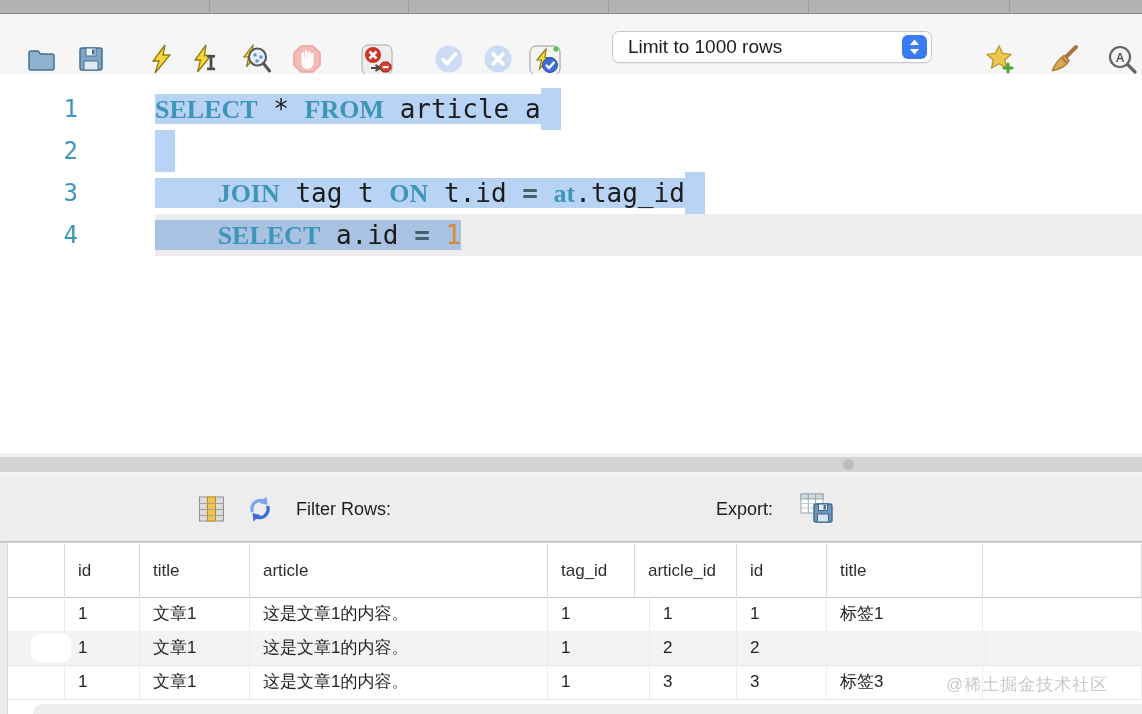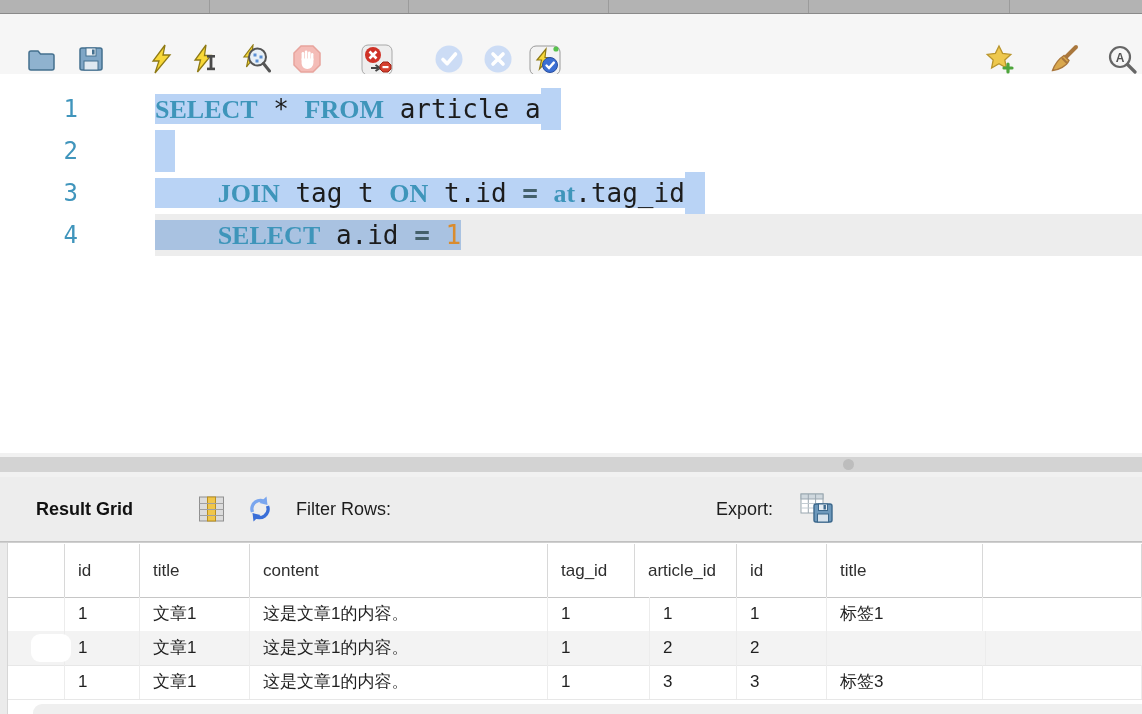--- a/index.html
+++ b/index.html
@@ -162,20 +162,29 @@
   <span class="tb-icon" style="left:529px;width:32px">
     <svg width="32" height="32" viewBox="0 0 32 32">
         <rect x="1" y="2" width="30" height="29" rx="6" fill="#f3f3f3" stroke="#9a9a9a"></rect>
         <circle cx="27" cy="5" r="2.6" fill="#57c24d"></circle>
         <path d="M17 5 L8 16 h4.5 L10.5 25 L21 13.5 h-5 z" fill="#f8d838" stroke="#8f7a14" stroke-width="1.2"></path>
         <circle cx="21" cy="21" r="7.5" fill="#3b6fd4" stroke="#2a4f9e"></circle>
         <path d="M17.5 21.5 l2.5 2.5 L24.8 18.6" stroke="#fff" stroke-width="2.4" fill="none" stroke-linecap="round"></path>
       </svg>
   </span>
 
+  <div class="limit-select">
+    <span class="limit-label">Limit to 1000 rows</span>
+    <span class="limit-stepper">
+      <svg width="25" height="24" viewBox="0 0 25 24">
+          <path d="M8 10 l4.5-5.5 L17 10z" fill="#fff"></path>
+          <path d="M8 14 l4.5 5.5 L17 14z" fill="#fff"></path>
+        </svg>
+    </span>
+  </div>
 
   <span class="tb-icon" style="left:985px">
     <svg width="30" height="30" viewBox="0 0 30 30">
         <path d="M14 2 l3.6 7.4 8.2 1 -6 5.6 1.6 8 -7.4-4.2 -7.4 4.2 1.6-8 -6-5.6 8.2-1z" fill="#eec84e" stroke="#b9952d" stroke-width="1.3"></path>
         <path d="M23 20 v8 M19 24 h8" stroke="#4ea53c" stroke-width="3.2" stroke-linecap="round"></path>
       </svg>
   </span>
   <span class="tb-icon" style="left:1050px">
     <svg width="30" height="30" viewBox="0 0 30 30">
         <line x1="26" y1="3" x2="14" y2="15" stroke="#a9773d" stroke-width="4" stroke-linecap="round"></line>
@@ -224,21 +233,20 @@
   <div class="sb-cell2">19:4</div>
 </div>
 
 <div class="abs split-gap1"></div>
 <div class="abs splitter">
   <span class="split-dot"></span>
 </div>
 <div class="abs split-gap2"></div>
 
 <div class="abs result-bar">
-  <span class="rb-title">Result Grid</span>
   <span class="rb-icon" style="left:198px">
     <svg width="27" height="28" viewBox="0 0 27 28">
         <rect x="1.5" y="2" width="24" height="24" fill="#dcdcdc" stroke="#909090"></rect>
         <rect x="9.5" y="2" width="8" height="24" fill="#f0c64a" stroke="#b98f1f"></rect>
         <line x1="1.5" y1="8.5" x2="25.5" y2="8.5" stroke="#a0a0a0"></line>
         <line x1="1.5" y1="14.5" x2="25.5" y2="14.5" stroke="#a0a0a0"></line>
         <line x1="1.5" y1="20.5" x2="25.5" y2="20.5" stroke="#a0a0a0"></line>
       </svg>
   </span>
   <span class="rb-icon" style="left:246px">
@@ -265,21 +273,21 @@
         <rect x="17.5" y="21" width="11" height="8" fill="#d6e2ec" stroke="#3c688c"></rect>
       </svg>
   </span>
 </div>
 
 <div class="abs grid">
   <div class="g-header" id="grid-header">
       <span class="g-hcell" style="width: 65px;"></span>
       <span class="g-hcell" style="width: 75px;">id</span>
       <span class="g-hcell" style="width: 110px;">title</span>
-      <span class="g-hcell" style="width: 298px;">content</span>
+      <span class="g-hcell" style="width: 298px;">article</span>
       <span class="g-hcell" style="width: 87px;">tag_id</span>
       <span class="g-hcell" style="width: 102px;">article_id</span>
       <span class="g-hcell" style="width: 90px;">id</span>
       <span class="g-hcell" style="width: 156px;">title</span>
       <span class="g-hcell" style="width: 159px;"></span>
     </div>
   <div id="grid-body">
       <div class="g-row" style="top: 54px;">
         <span class="g-cell" style="width: 65px;"></span>
         <span class="g-cell" style="width: 75px;">1</span>
@@ -309,13 +317,14 @@
         <span class="g-cell" style="width: 298px;">这是文章1的内容。</span>
         <span class="g-cell" style="width: 102px;">1</span>
         <span class="g-cell" style="width: 87px;">3</span>
         <span class="g-cell" style="width: 90px;">3</span>
         <span class="g-cell" style="width: 156px;">标签3</span>
         <span class="g-cell" style="width: 159px;"></span>
       </div>
     </div>
   <div class="left-sliver"></div>
   <div class="new-row-band"></div>
+  <span class="watermark">@稀土掘金技术社区</span>
 </div>
 
 </body></html>

